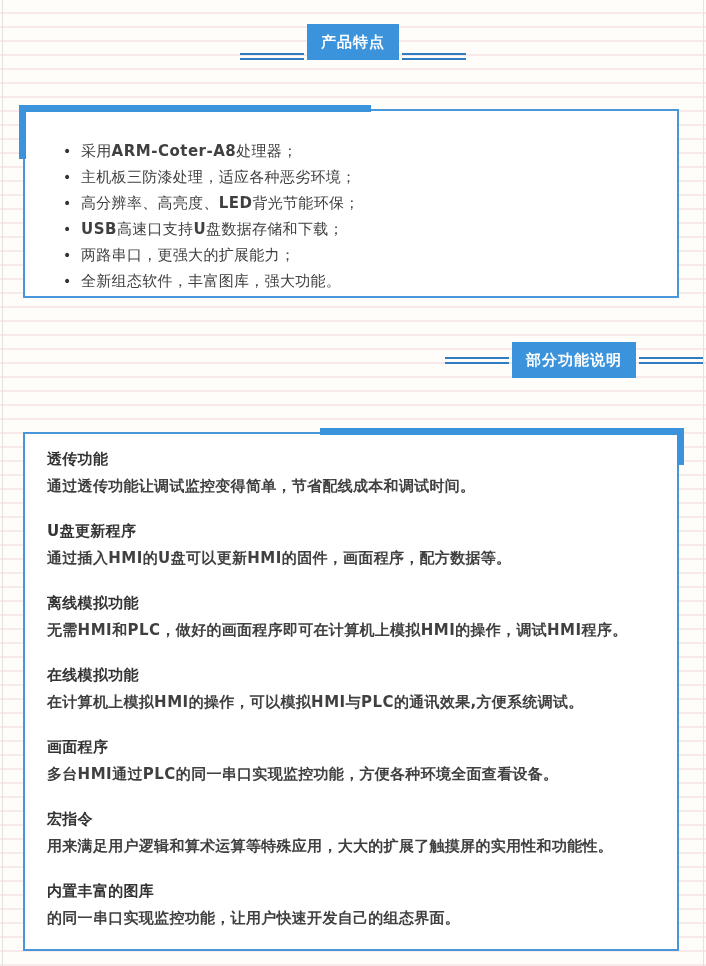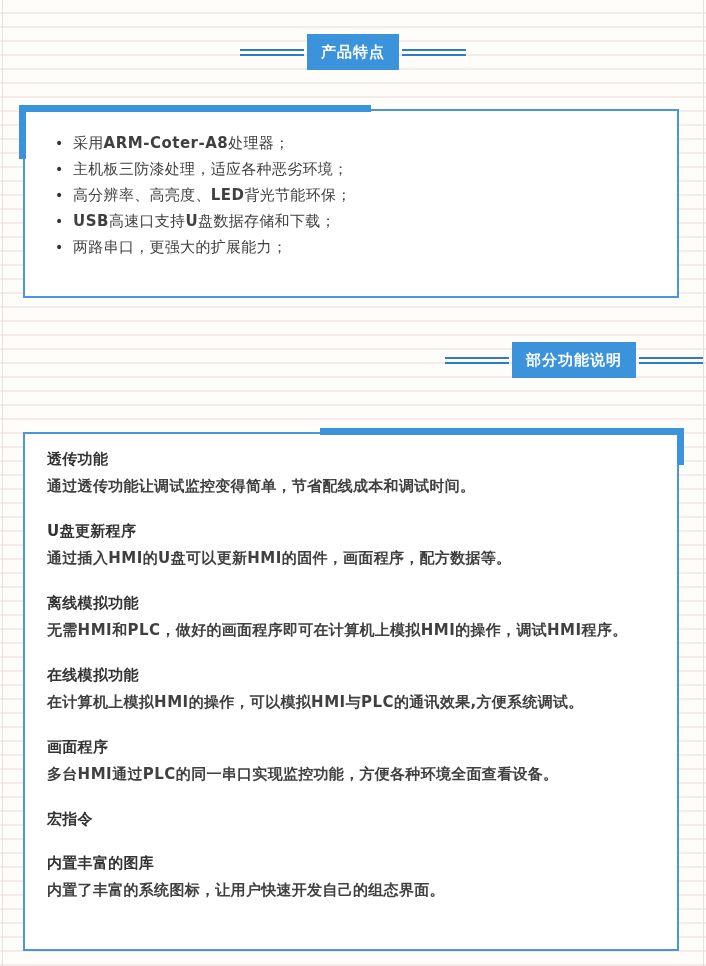--- a/index.html
+++ b/index.html
@@ -34,39 +34,39 @@
   .header-rule{
     width:64px;height:3px;margin:0 3px;
     border-top:2px solid var(--line-blue);
     border-bottom:2px solid var(--line-blue);
   }
   .badge{
     background:var(--accent);color:#ffffff;
     font-size:15px;font-weight:bold;letter-spacing:1px;
     padding:10px 14px;line-height:16px;white-space:nowrap;
   }
-  #features-header{top:34px;}
+  #features-header{top:24px;align-items:flex-end;}
   #functions-header{top:342px;justify-content:flex-end;}
 
   
   .content-box{
     position:absolute;left:23px;width:656px;
     background:#ffffff;border:2px solid var(--border-blue);
     box-sizing:border-box;
   }
   #features-box{top:109px;height:189px;}
   #functions-box{top:432px;height:519px;}
   .accent-bar{position:absolute;background:var(--accent);}
   .accent-top-left{top:-6px;left:-6px;width:352px;height:7px;}
   .accent-left{top:-6px;left:-6px;width:7px;height:54px;}
   .accent-top-right{top:-6px;right:-7px;width:364px;height:7px;}
   .accent-right{top:-6px;right:-7px;width:7px;height:37px;}
 
   
-  .feature-list{margin:4px;padding:15px 20px 0 24px;list-style:none;}
+  .feature-list{margin:12px;padding:15px 20px 0 24px;list-style:none;}
   .feature-list li{
     position:relative;padding-left:20px;
     font-size:15px;line-height:26px;color:var(--body-color);
     letter-spacing:0.3px;
   }
   .feature-list li::before{
     content:"\2022";position:absolute;left:2px;top:0;
     color:#333;font-size:14px;
   }
 
@@ -104,20 +104,21 @@
         <li>采用<b>ARM-Coter-A8</b>处理器；</li>
 
         <li>主机板三防漆处理，适应各种恶劣环境；</li>
 
         <li>高分辨率、高亮度、<b>LED</b>背光节能环保；</li>
 
         <li><b>USB</b>高速口支持<b>U</b>盘数据存储和下载；</li>
 
         <li>两路串口，更强大的扩展能力；</li>
 
+        <li>全新组态软件，丰富图库，强大功能。</li>
       </ul>
   </div>
 
   <div class="section-header" id="functions-header">
     <span class="header-rule"></span>
     <span class="badge">部分功能说明</span>
     <span class="header-rule"></span>
   </div>
 
   <div class="content-box" id="functions-box">
@@ -145,21 +146,22 @@
           <p>在计算机上模拟<b>HMI</b>的操作，可以模拟<b>HMI</b>与<b>PLC</b>的通讯效果,方便系统调试。</p>
         </div>
 
         <div class="fn-section">
           <h3>画面程序</h3>
           <p>多台<b>HMI</b>通过<b>PLC</b>的同一串口实现监控功能，方便各种环境全面查看设备。</p>
         </div>
 
         <div class="fn-section">
           <h3>宏指令</h3>
+          <p>用来满足用户逻辑和算术运算等特殊应用，大大的扩展了触摸屏的实用性和功能性。</p>
         </div>
 
         <div class="fn-section">
           <h3>内置丰富的图库</h3>
-          <p>内置了丰富的系统图标，让用户快速开发自己的组态界面。</p>
+          <p>的同一串口实现监控功能，让用户快速开发自己的组态界面。</p>
         </div>
       </div>
   </div>
 </div>
 
 </body></html>

